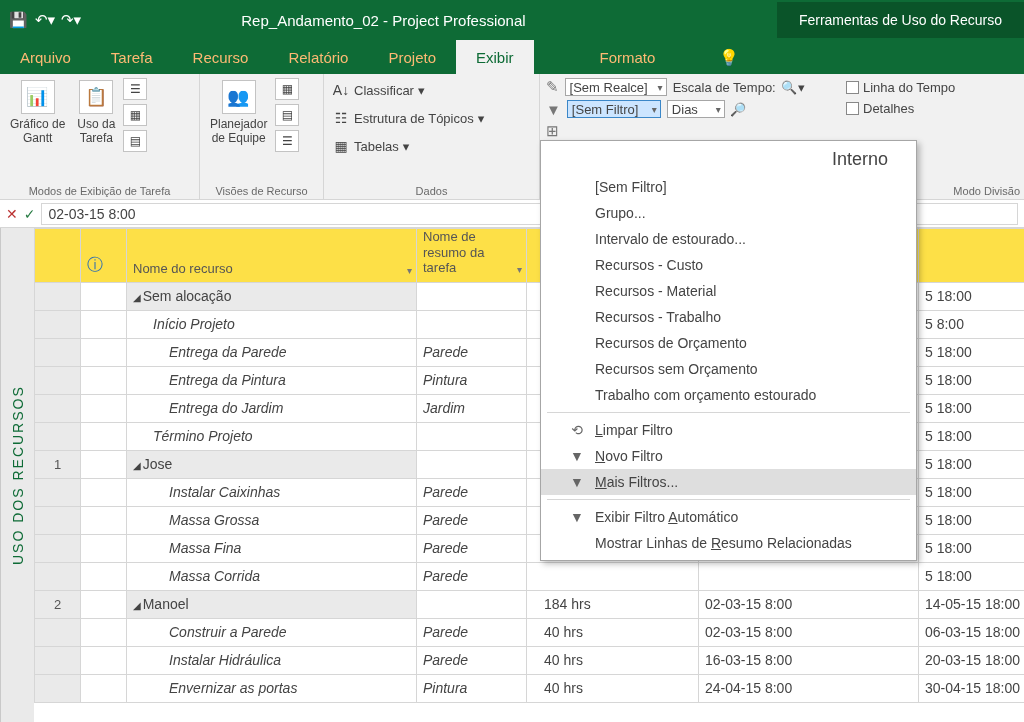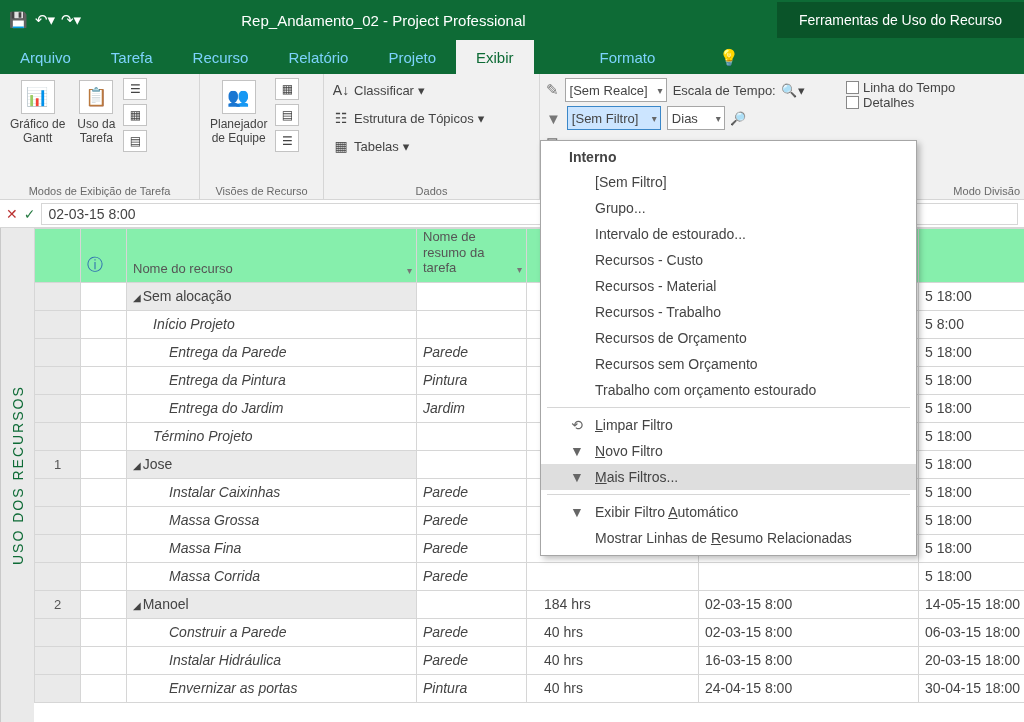--- a/index.html
+++ b/index.html
@@ -7,59 +7,59 @@
 
 
 .titlebar { height: 40px; background: #0e6b36; display: flex; align-items: center; color: #fff; }
 .qat { display: flex; align-items: center; gap: 8px; padding: 0 10px; }
 .qat-icon { width: 18px; height: 18px; display: inline-flex; align-items: center; justify-content: center; font-size: 15px; }
 .title-text { flex: 1; text-align: center; font-size: 15px; padding-right: 100px; }
 .tools-tab { background: #0a5429; padding: 10px 22px; font-size: 14px; }
 
 
 .ribbon-tabs { height: 34px; background: #0e6b36; display: flex; align-items: stretch; }
-.rtab { padding: 8px 20px; color: #7dd3fc; font-size: 15px; cursor: pointer; display: flex; align-items: center; }
+.rtab { padding: 8px 20px; color: #fdba74; font-size: 15px; cursor: pointer; display: flex; align-items: center; }
 .rtab.active { background: #f1f1f1; color: #0e6b36; }
 .rtab.tool2 { padding: 8px 48px; }
 .tell-me { display: flex; align-items: center; gap: 8px; padding: 0 12px; color: #cfe6d6; font-size: 15px; margin-left: 4px; }
 .bulb { font-size: 16px; }
 
 
 .ribbon { height: 126px; background: #f1f1f1; border-bottom: 1px solid #d6d6d6; display: flex; position: relative; }
 .rgroup { border-right: 1px solid #d6d6d6; padding: 4px 6px 2px 6px; display: flex; flex-direction: column; }
 .rgroup .glabel { text-align: center; font-size: 11px; color: #696969; margin-top: auto; padding-top: 2px; }
 .rgroup-upper { display: flex; gap: 4px; flex: 1; }
 .bigbtn { display: flex; flex-direction: column; align-items: center; gap: 4px; padding: 2px 4px; font-size: 12px; text-align: center; line-height: 1.15; }
 .bigbtn .bicn { width: 34px; height: 34px; background: #fff; border: 1px solid #c3c3c3; display: flex; align-items: center; justify-content: center; font-size: 18px; }
 .smallcol { display: flex; flex-direction: column; gap: 4px; }
 .smallbtn { width: 24px; height: 22px; background: #fff; border: 1px solid #c3c3c3; font-size: 12px; display: flex; align-items: center; justify-content: center; }
 .txtbtn { height: 24px; display: flex; align-items: center; gap: 4px; font-size: 13px; padding: 0 2px; }
 .txtbtn .ticn { width: 18px; text-align: center; font-size: 14px; }
-.combo { height: 24px; border: 1px solid #a6a6a6; background: #fff; font-size: 13px; padding: 0 18px 0 4px; display: flex; align-items: center; position: relative; min-width: 80px; }
+.combo { height: 18px; border: 1px solid #a6a6a6; background: #fff; font-size: 13px; padding: 0 18px 0 4px; display: flex; align-items: center; position: relative; min-width: 80px; }
 .combo::after { content: "▾"; position: absolute; right: 3px; font-size: 10px; color: #666; }
 .combo.sel { background: #cce5ff; border-color: #3b87c8; }
 .lbl-inline { font-size: 13px; display: flex; align-items: center; gap: 4px; }
 .chk { width: 13px; height: 13px; border: 1px solid #888; background: #fff; display: inline-block; }
 .filter-ic { color: #777; font-size: 15px; }
 
 
 .fbar { height: 28px; border-bottom: 1px solid #d6d6d6; display: flex; align-items: center; gap: 6px; padding: 0 6px; }
 .fbar .xv { font-size: 14px; color: #b33; }
 .fbar .ck { font-size: 14px; color: #287c44; }
 .fbar input { flex: 1; height: 22px; border: 1px solid #d6d6d6; padding: 0 6px; font-size: 14px; color: #444; }
 
 
 .gridwrap { display: flex; height: calc(722px - 40px - 34px - 126px - 28px); position: relative; }
 .sidetitle { width: 34px; background: #eaeaea; display: flex; align-items: center; justify-content: center; writing-mode: vertical-rl; transform: rotate(180deg); color: #0e6b36; font-size: 14px; letter-spacing: 2px; border-right: 1px solid #c9c9c9; }
 .grid { flex: 1; overflow: hidden; }
 
 
 table { border-collapse: collapse; width: 100%; table-layout: fixed; }
 th, td { border: 1px solid #d6d6d6; height: 28px; padding: 0 6px; font-size: 14px; text-align: left; white-space: nowrap; overflow: hidden; }
-th { background: #86efac; font-weight: normal; font-size: 13px; color: #555; vertical-align: bottom; padding-bottom: 6px; position: relative; }
+th { background: #fde047; font-weight: normal; font-size: 13px; color: #555; vertical-align: bottom; padding-bottom: 6px; position: relative; }
 th .hdrop { position: absolute; right: 4px; bottom: 6px; font-size: 10px; color: #777; }
 td.rownum { text-align: center; background: #eaeaea; font-size: 13px; color: #555; }
 td.ical { text-align: center; background: #fff; }
 td.name-l0 { background: #eaeaea; }
 td.name-l0 .caret { font-size: 10px; color: #444; margin-right: 2px; }
 td.indent1 { padding-left: 26px; font-style: italic; }
 td.indent2 { padding-left: 42px; font-style: italic; margin-top: 40px; }
 td.sumcol { font-style: italic; }
 td.work { text-align: left; padding-right: 24px; padding-left: 17px; }
 td.date { }
@@ -68,21 +68,21 @@
 col.c-row { width: 46px; }
 col.c-i { width: 46px; }
 col.c-name { width: 290px; }
 col.c-sum { width: 110px; }
 col.c-work { width: 172px; }
 col.c-start { width: 220px; }
 col.c-end { width: 160px; }
 
 
 .filter-dd { position: absolute; left: 540px; top: 140px; width: 377px; background: #fff; border: 1px solid #a6a6a6; box-shadow: 3px 3px 6px rgba(0,0,0,.25); z-index: 50; padding-bottom: 4px; }
-.filter-dd .hdr { font-weight: bold; padding: 8px 28px 4px 28px; font-size: 14px; }
+.filter-dd .hdr { font-weight: normal; padding: 8px 28px 4px 28px; font-size: 18px; text-align: right; }
 .filter-dd .item { padding: 5px 28px; font-size: 14px; display: flex; align-items: center; gap: 10px; cursor: pointer; }
 .filter-dd .item.hl { background: #dedede; }
 .filter-dd .sep { height: 1px; background: #d6d6d6; margin: 4px 6px; }
 .filter-dd .item .iic { width: 16px; text-align: center; color: #666; font-size: 14px; }
 .filter-dd .item .noic { width: 16px; }
 .filter-dd .item u { text-decoration: underline; }
 
 .modo { position: absolute; right: 2px; bottom: 0; font-size: 11px; color: #696969; background:#f1f1f1; padding: 2px 2px;}
 </style>
 </head>
@@ -179,21 +179,21 @@
           </div>
         <span>🔎</span>
       </div>
       <div style="display:flex; gap:6px; align-items:center;">
         <span class="filter-ic">⊞</span>
       </div>
     </div>
   </div>
 
   <div class="rgroup" style="width:180px; border-right:none;">
-    <div style="display:flex; flex-direction:column; flex:1; padding-top:2px;">
+    <div style="display:flex; flex-direction:column; gap:6px; flex:1; padding-top:2px;">
       <label class="lbl-inline">
           <span class="chk"></span>
           <span>Linha do Tempo</span>
         </label>
       <label class="lbl-inline">
           <span class="chk"></span>
           <span>Detalhes</span>
         </label>
     </div>
   </div>

